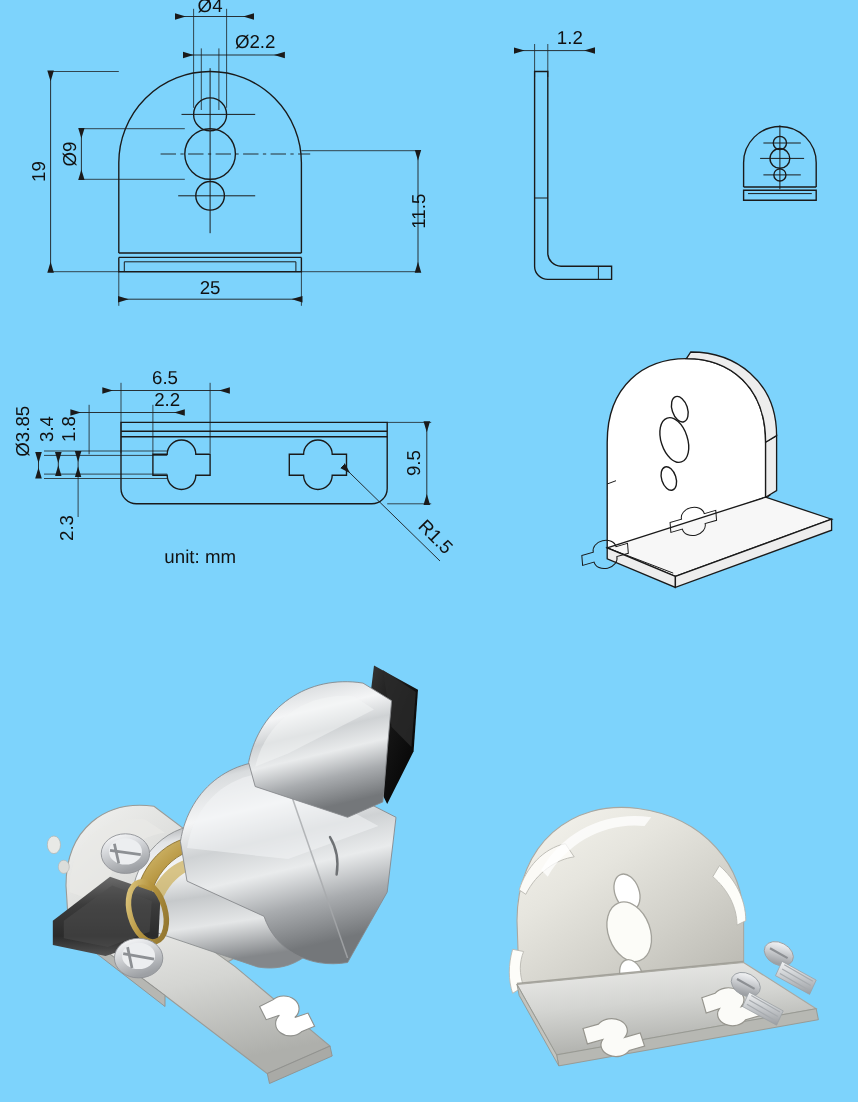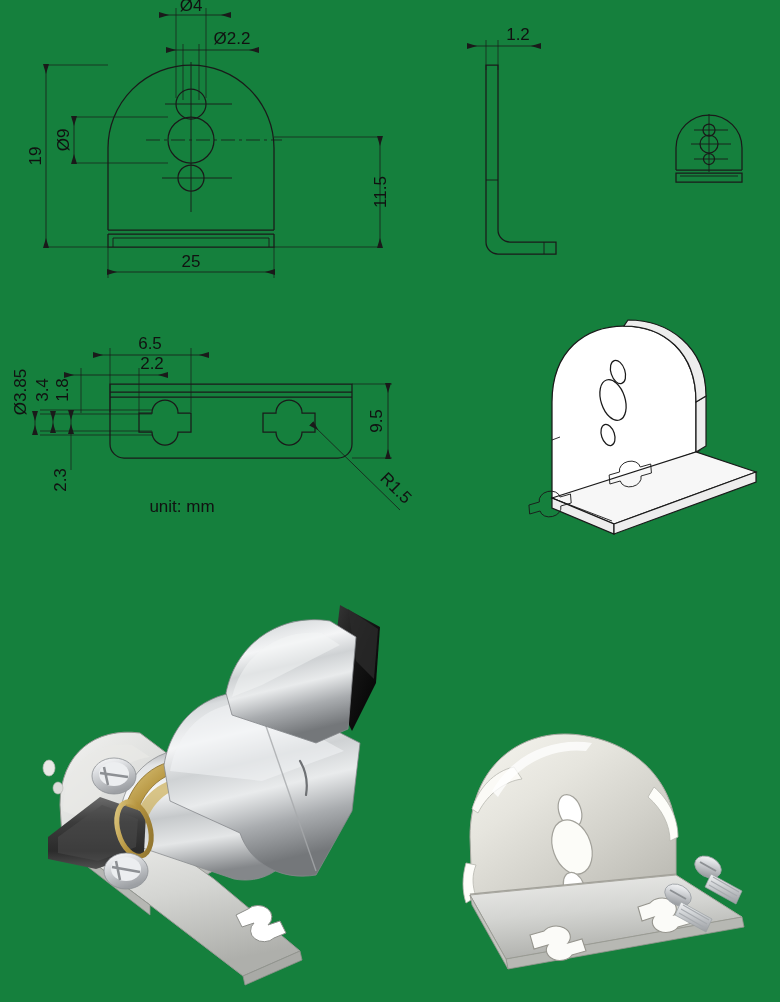--- a/index.html
+++ b/index.html
@@ -2,21 +2,21 @@
 <html><head>
 <meta charset="utf-8">
 <title>Motor Mounting Bracket Technical Drawing</title>
 <style>
   html,body{margin:0;padding:0;background:#ffffff;}
   body{
     width:780px;height:1002px;position:relative;overflow:hidden;
     font-family:"Liberation Sans","DejaVu Sans",sans-serif;
     color:#111;
   }
-  .sheet{position:absolute;inset:0;background:#15803d;}
+  .sheet{position:absolute;inset:0;background:#7dd3fc;}
   .svg-layer{position:absolute;left:0;top:0;width:780px;height:580px;}
   .photo-layer{position:absolute;left:0;top:575px;width:780px;height:427px;}
   svg{display:block;}
   .ln{fill:none;stroke:#1a1a1a;stroke-width:1.25;}
   .ln-thin{fill:none;stroke:#1a1a1a;stroke-width:0.9;}
   .ln-dim{fill:none;stroke:#1a1a1a;stroke-width:0.8;}
   .ln-center{fill:none;stroke:#1a1a1a;stroke-width:0.8;stroke-dasharray:14 4 3 4;}
   .ln-ext{fill:none;stroke:#1a1a1a;stroke-width:0.7;}
   .face{fill:#ffffff;stroke:#1a1a1a;stroke-width:1.25;}
   .face-l{fill:#f7f7f7;stroke:#1a1a1a;stroke-width:1.2;}

